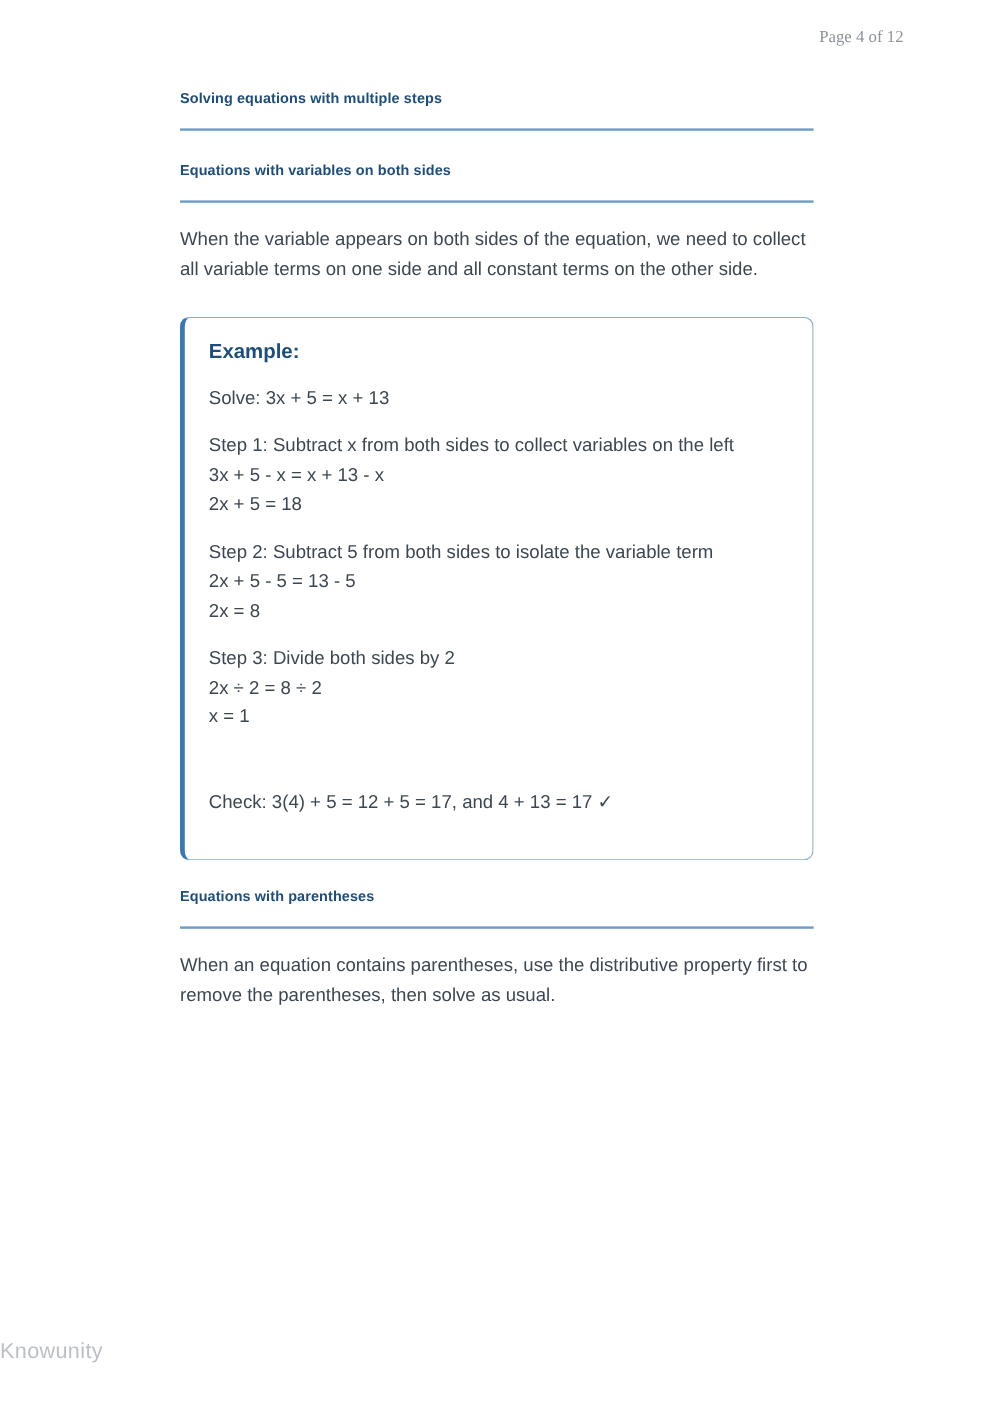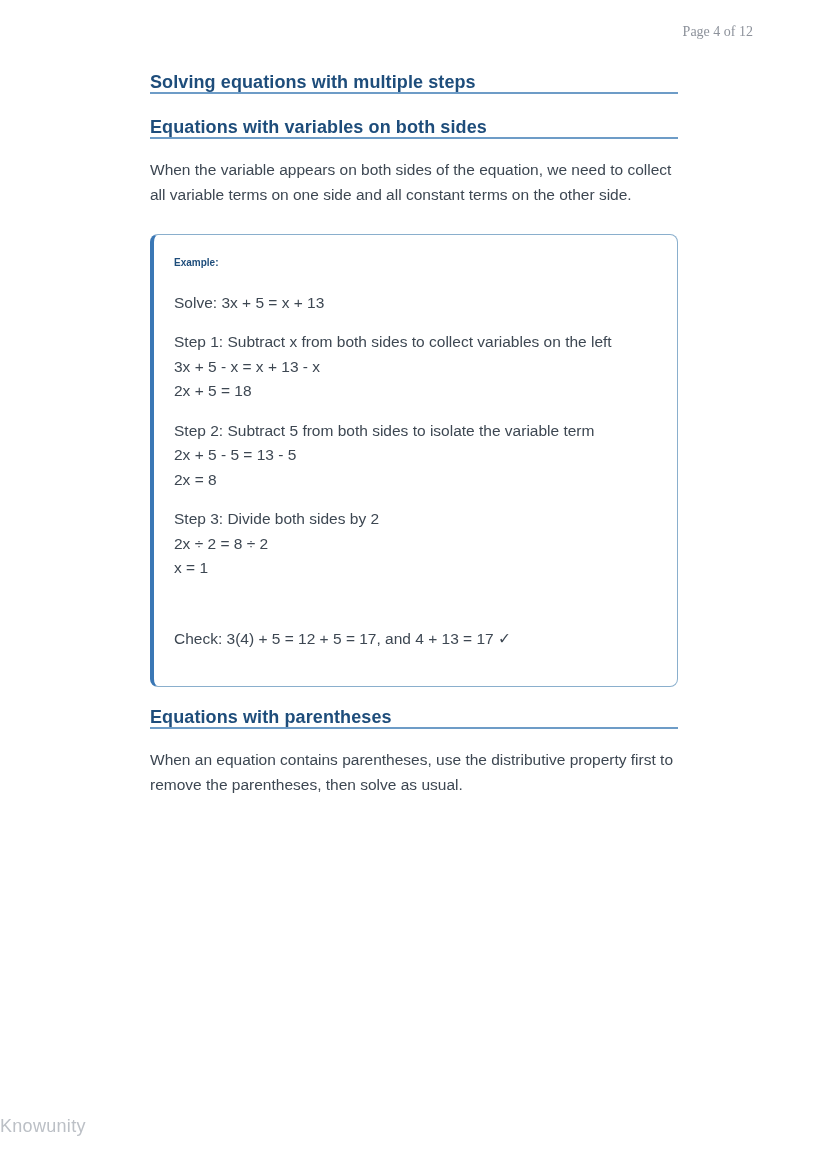--- a/index.html
+++ b/index.html
@@ -23,25 +23,26 @@
   }
 
   .content {
     position: absolute;
     left: 150px;
     top: 72px;
     width: 528px;
   }
 
   .section-heading {
-    font-size: 18px;
+    font-size: 12px;
     line-height: 20px;
     font-weight: 700;
     color: #1e4d7b;
     margin: 0;
+    padding-bottom: 15px;
     border-bottom: 2px solid #6d9cc7;
     letter-spacing: 0.1px;
   }
 
   .body-text {
     margin: 19px 0 0 0;
     font-size: 15.5px;
     line-height: 24.5px;
     color: #3d4752;
   }
@@ -52,21 +53,21 @@
     margin: 27px 0 20px 0;
     border: 1.5px solid #8aafcd;
     border-left: 4px solid #3a77b5;
     border-radius: 8px;
     padding: 16px 24px 35px 20px;
     background: #ffffff;
   }
 
   .example-label {
     margin: 0 0 15px 0;
-    font-size: 10px;
+    font-size: 17px;
     line-height: 24.5px;
     font-weight: 700;
     color: #1e4d7b;
   }
 
   .example-line, .step-line {
     margin: 0;
     font-size: 15.5px;
     line-height: 24.5px;
     color: #3d4752;

